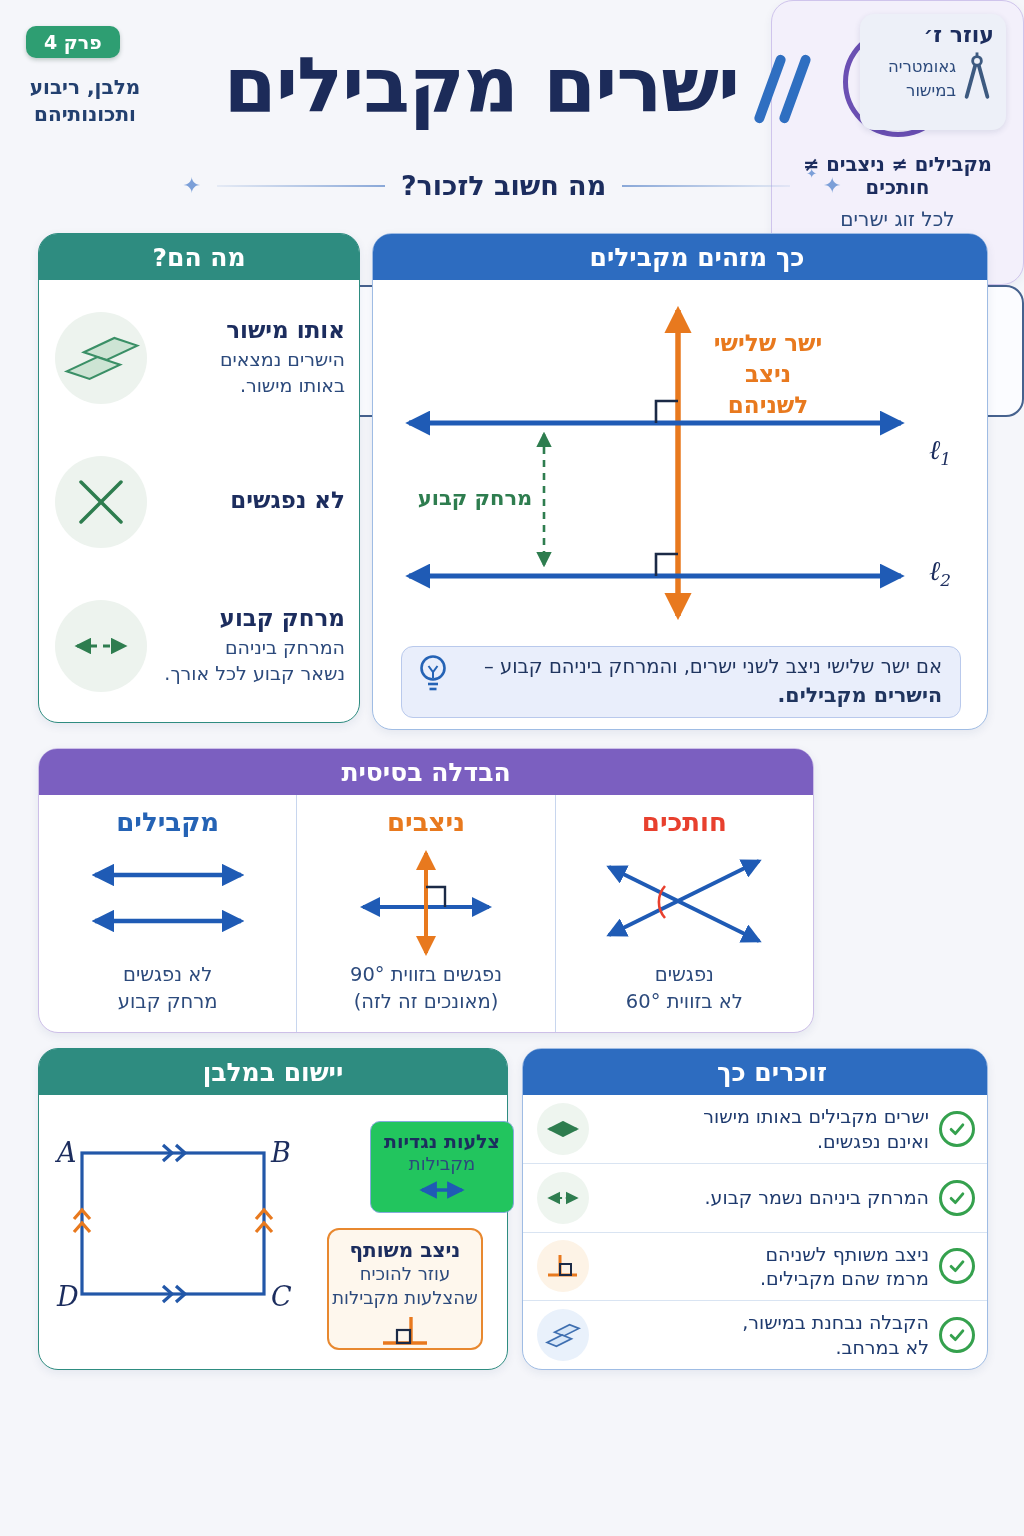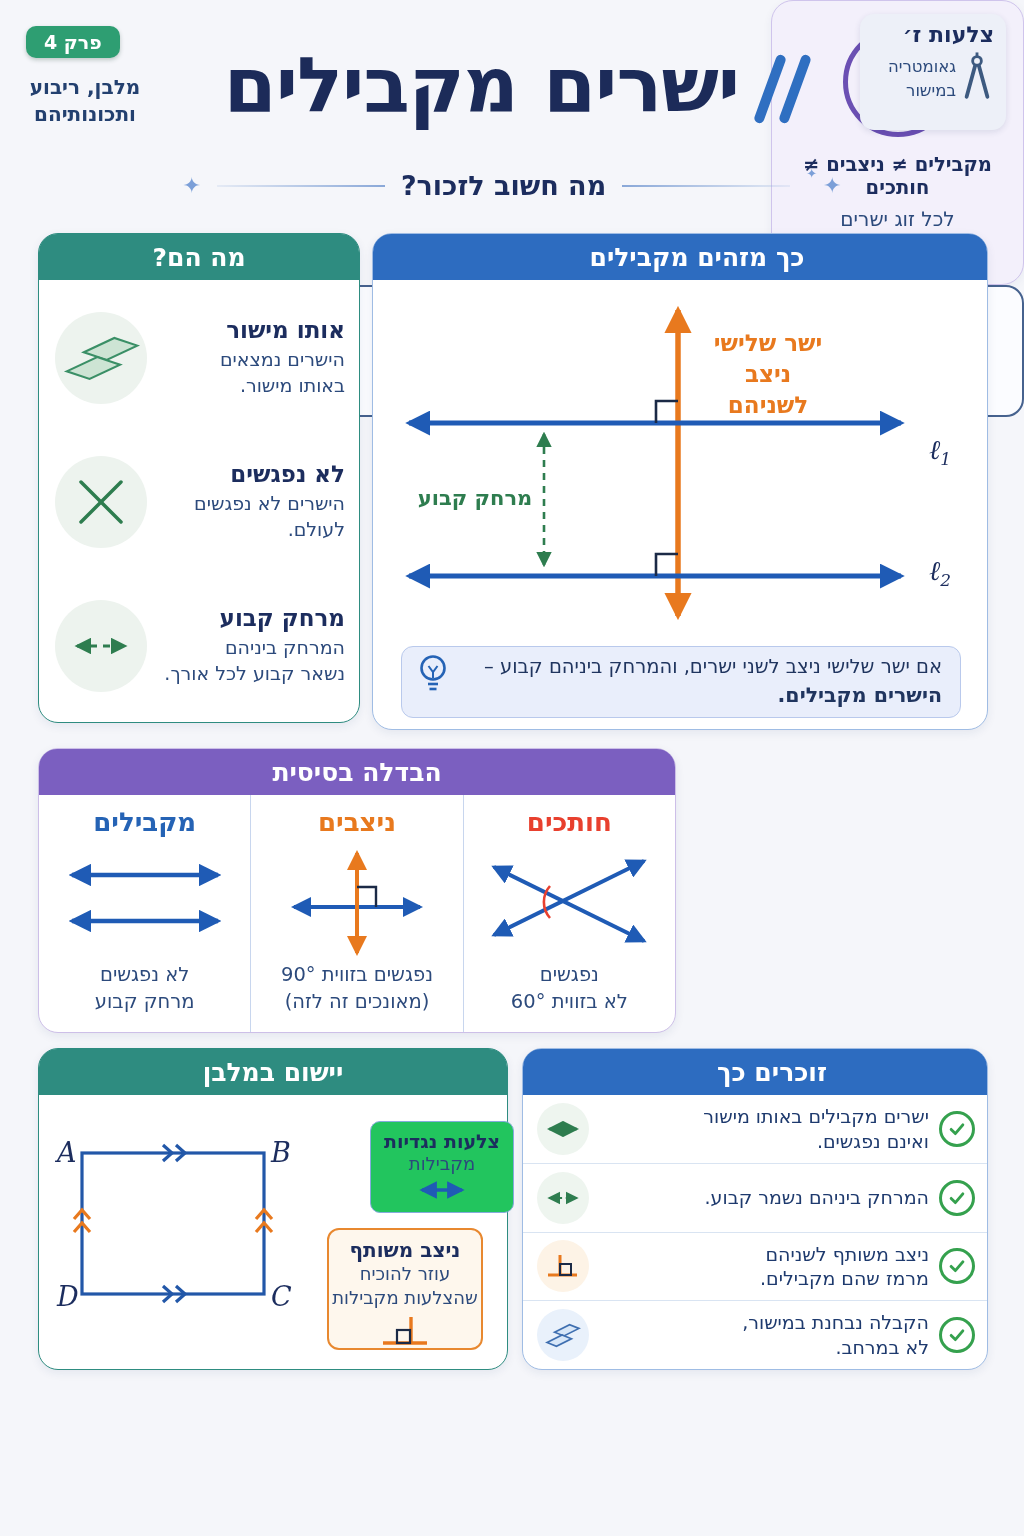--- a/index.html
+++ b/index.html
@@ -54,21 +54,21 @@
   .transversal-label { left:333px; top:94px; width:124px; text-align:center; color:#e8791e; font-weight:bold; font-size:23px; line-height:1.35; }
   .distance-label { left:43px; top:252px; width:118px; text-align:center; color:#2e7d4f; font-weight:bold; font-size:21px; }
   .ell-label { font-family:"DejaVu Serif","Liberation Serif",serif; font-style:italic; font-size:27px; color:#1c2d5e; direction:ltr; }
   .ell-label sub { font-size:17px; }
   .note-box { left:28px; top:412px; width:560px; height:72px; background:#e9eefb; border:1.5px solid #b9c9ec; border-radius:12px;
     display:flex; direction:ltr; gap:10px; padding:6px 18px 6px 14px; }
   .note-text { flex:1; direction:rtl; text-align:right; font-size:19.5px; line-height:1.45; color:#20355f; }
   .note-strong { font-weight:bold; font-size:20.5px; }
 
   
-  #distinction-card { left:38px; top:748px; width:638px; height:285px; }
+  #distinction-card { left:38px; top:748px; width:776px; height:285px; }
   .columns { position:absolute; top:46px; left:0; right:0; bottom:0; display:flex; direction:ltr; }
   .col { flex:1; display:flex; flex-direction:column; align-items:center; padding-top:12px; direction:rtl; }
   .col + .col { border-left:1.5px solid #c8d6ee; }
   .col-label { font-weight:bold; font-size:26px; margin-bottom:2px; }
   .col-blue { color:#2563b5; } .col-orange { color:#e8791e; } .col-red { color:#e8402e; }
   .col-caption { font-size:19.5px; line-height:1.4; text-align:center; color:#2c4a7c; margin-top:2px; }
 
   #inequality-card { left:735px; top:748px; width:253px; height:285px; background:#f3f0fb; border:1.5px solid #cfc4ec; border-radius:22px;
     box-shadow:0 3px 10px rgba(30,50,100,.06); display:flex; flex-direction:column; align-items:center; }
   .neq-circle { margin-top:26px; width:110px; height:110px; border:5px solid #6b4fb3; border-radius:50%;
@@ -122,21 +122,21 @@
   </defs>
 </svg>
 
 <div id="page">
 
   <div class="abs chapter-badge">פרק 4</div>
   <div class="abs chapter-note pl">מלבן, ריבוע
 ותכונותיהם</div>
 
   <div class="abs class-card">
-    <div class="class-grade">צלעות ז׳</div>
+    <div class="class-grade">עוזר ז׳</div>
     <div class="class-row">
       <div class="class-subject pl">גאומטריה
 במישור</div>
       <span>
         <svg width="34" height="52" viewBox="0 0 36 54">
           <line x1="18" y1="1" x2="18" y2="5" stroke="#3d5a80" stroke-width="3"></line>
           <circle cx="18" cy="10" r="4.6" fill="#edf0f8" stroke="#3d5a80" stroke-width="3"></circle>
           <path d="M16,15 L7,48" stroke="#3d5a80" stroke-width="4" stroke-linecap="round" fill="none"></path>
           <path d="M20,15 L29,48" stroke="#3d5a80" stroke-width="4" stroke-linecap="round" fill="none"></path>
           <path d="M20,15 L25,34" stroke="#3d5a80" stroke-width="2.2" stroke-linecap="round" fill="none"></path>
@@ -182,22 +182,20 @@
 
       <div class="what-item">
         <div class="icon-circle what-icon">
           <svg width="56" height="56" viewBox="0 0 56 56">
             <line x1="8" y1="8" x2="48" y2="48" stroke="#2e7d4f" stroke-width="3.5" stroke-linecap="round"></line>
             <line x1="48" y1="8" x2="8" y2="48" stroke="#2e7d4f" stroke-width="3.5" stroke-linecap="round"></line>
           </svg>
         </div>
         <div class="what-text">
           <div class="what-title">לא נפגשים</div>
-          <div class="what-desc pl">הישרים לא נפגשים
-לעולם.</div>
         </div>
       </div>
 
       <div class="what-item">
         <div class="icon-circle what-icon">
           <svg width="68" height="22" viewBox="0 0 68 22">
             <line x1="10" y1="11" x2="58" y2="11" stroke="#2e7d4f" stroke-width="2.8" stroke-dasharray="7 6" marker-start="url(#ah-green)" marker-end="url(#ah-green)"></line>
           </svg>
         </div>
         <div class="what-text">

